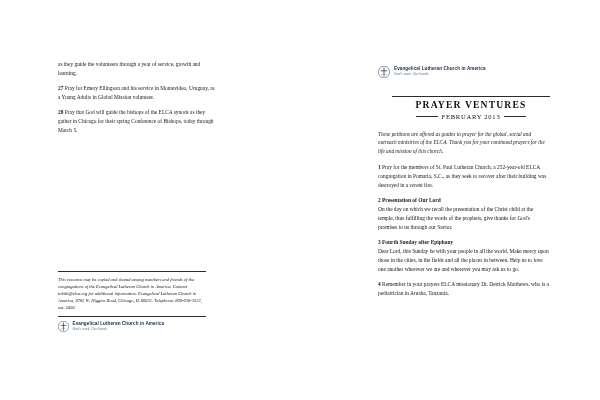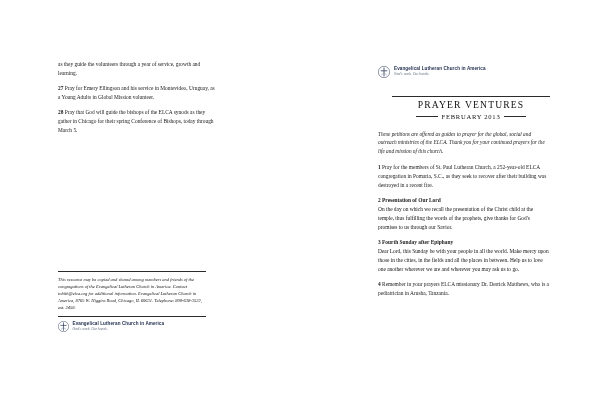--- a/index.html
+++ b/index.html
@@ -109,21 +109,21 @@
     width: 158px;
     text-align: center;
   }
   .pv-title {
     font-size: 9.6px;
     letter-spacing: 0.12em;
     font-variant: small-caps;
     text-transform: uppercase;
     color: #111;
     line-height: 1.1;
-    font-weight: normal;
+    font-weight: bold;
     margin: 0;
   }
   .pv-date-row {
     display: flex;
     align-items: center;
     justify-content: center;
     gap: 4px;
     margin-top: 2.5px;
   }
   .pv-date-row .dash {

